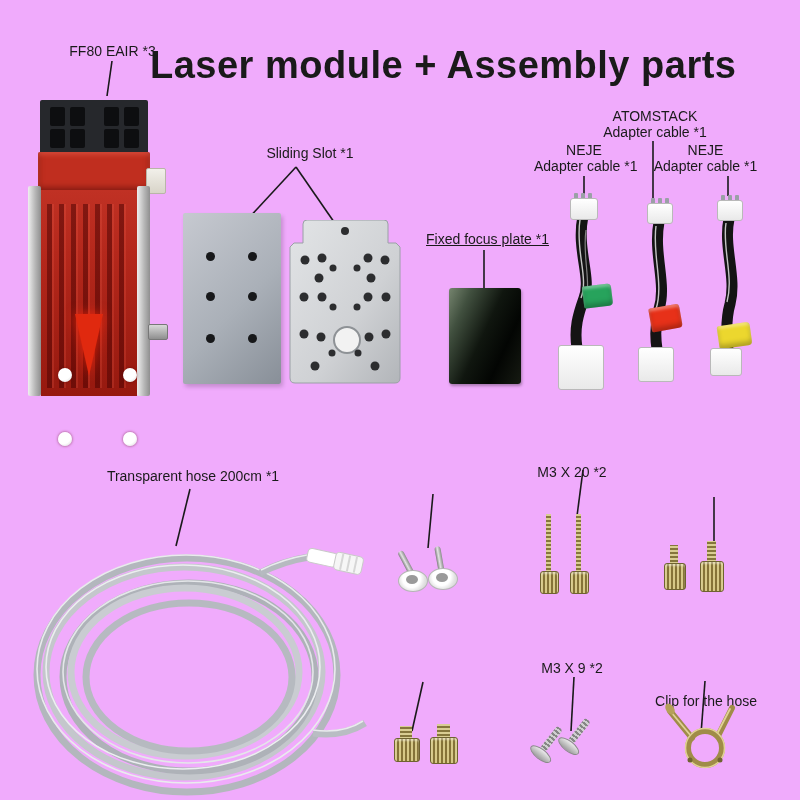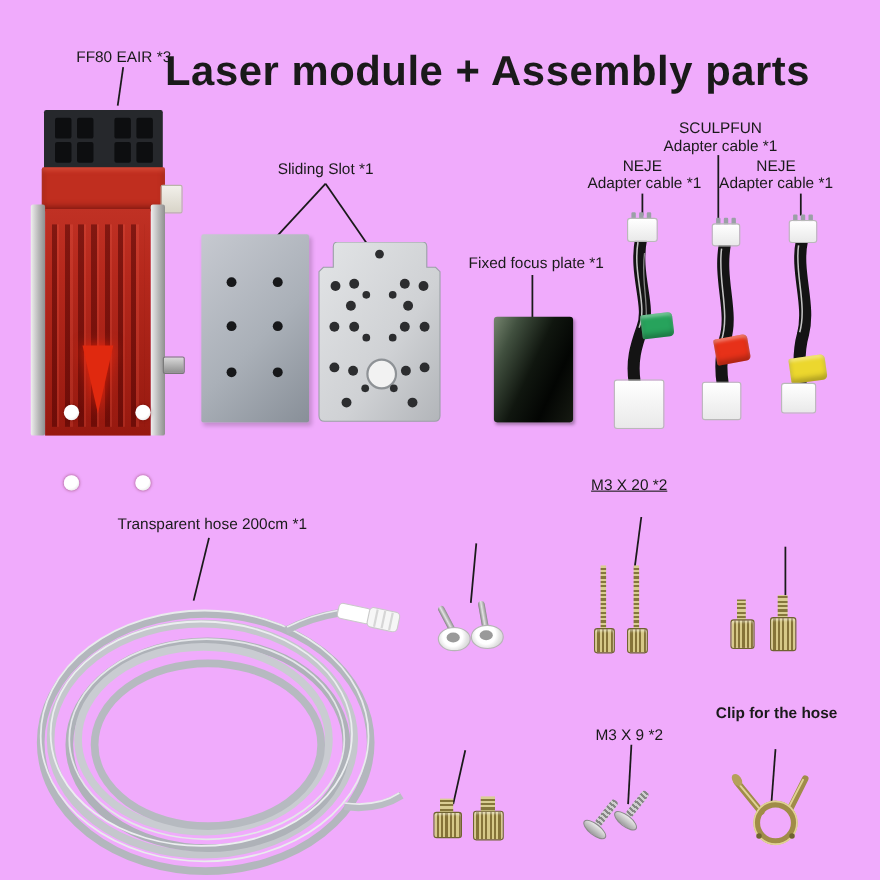--- a/index.html
+++ b/index.html
@@ -44,45 +44,45 @@
   .flathead{background:linear-gradient(180deg,#ececec,#9d9d9d);border:1px solid #8a8a8a;border-radius:50%;}
 </style>
 </head>
 <body>
 
 <div class="canvas">
 
   <div class="abs title" style="left:150px;top:44px;width:580px;">Laser module + Assembly parts</div>
 
   <div class="abs callout" style="left:60px;top:44px;width:105px;">FF80 EAIR *3</div>
-  <div class="abs callout" style="left:236px;top:146px;width:120px;">Sliding Slot *1</div>
-  <div class="abs callout" style="left:425px;top:232px;width:125px;">Fixed focus plate *1</div>
+  <div class="abs callout" style="left:250px;top:146px;width:120px;">Sliding Slot *1</div>
+  <div class="abs callout" style="left:425px;top:232px;width:125px;text-decoration:underline;">Fixed focus plate *1</div>
 
   <div class="abs callout" style="left:534px;top:143px;width:100px;">
     <span>NEJE</span>
     <span>Adapter cable *1</span>
   </div>
   <div class="abs callout" style="left:595px;top:109px;width:120px;">
-    <span>SCULPFUN</span>
+    <span>ATOMSTACK</span>
     <span>Adapter cable *1</span>
   </div>
   <div class="abs callout" style="left:653px;top:143px;width:105px;">
     <span>NEJE</span>
     <span>Adapter cable *1</span>
   </div>
 
   <div class="abs callout" style="left:93px;top:469px;width:200px;">Transparent hose 200cm *1</div>
 
-  <div class="abs callout" style="left:512px;top:433px;width:120px;text-decoration:underline;">
+  <div class="abs callout" style="left:512px;top:465px;width:120px;">
     <span>M3 X 20 *2</span>
   </div>
   <div class="abs callout" style="left:512px;top:661px;width:120px;">
     <span>M3 X 9 *2</span>
   </div>
-  <div class="abs callout" style="left:636px;top:641px;width:140px;font-weight:bold;">Clip for the hose</div>
+  <div class="abs callout" style="left:636px;top:694px;width:140px;">Clip for the hose</div>
 
   <svg class="overlay" width="800" height="800">
     <g stroke="#1a1a1a" stroke-width="1.6" fill="none">
       <line x1="112" y1="61" x2="107" y2="96"></line>
       <line x1="296" y1="167" x2="246" y2="221"></line>
       <line x1="296" y1="167" x2="334" y2="222"></line>
       <line x1="484" y1="250" x2="484" y2="290"></line>
       <line x1="584" y1="176" x2="584" y2="196"></line>
       <line x1="653" y1="141" x2="653" y2="200"></line>
       <line x1="728" y1="176" x2="728" y2="196"></line>

